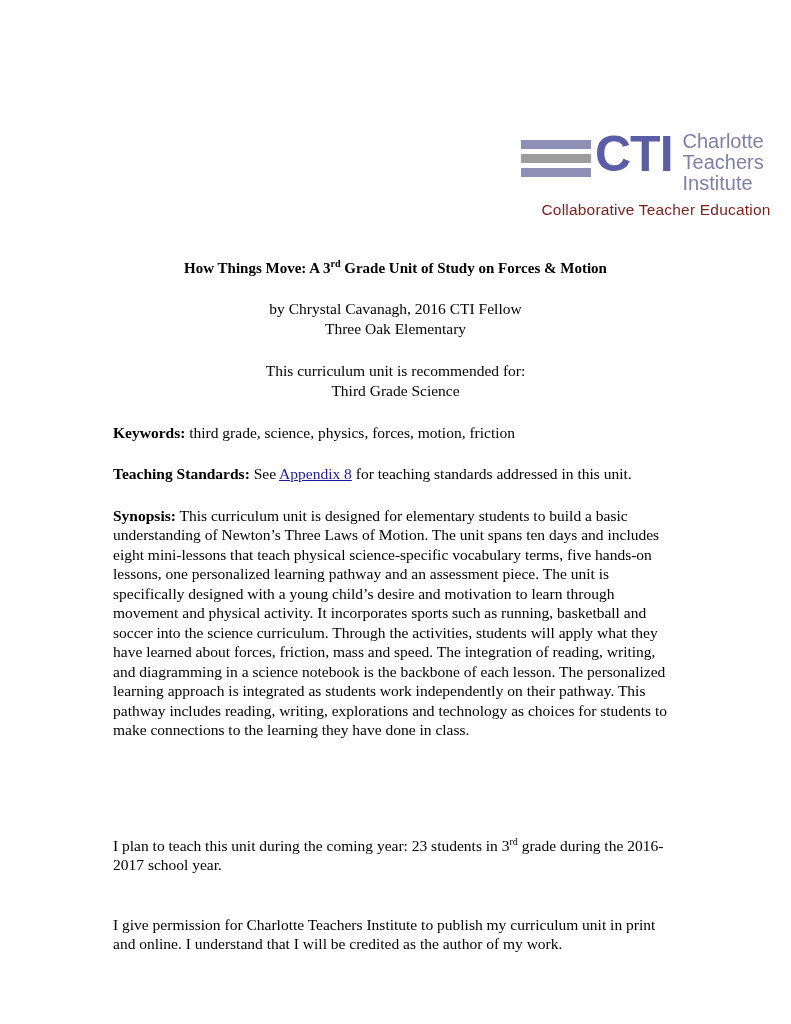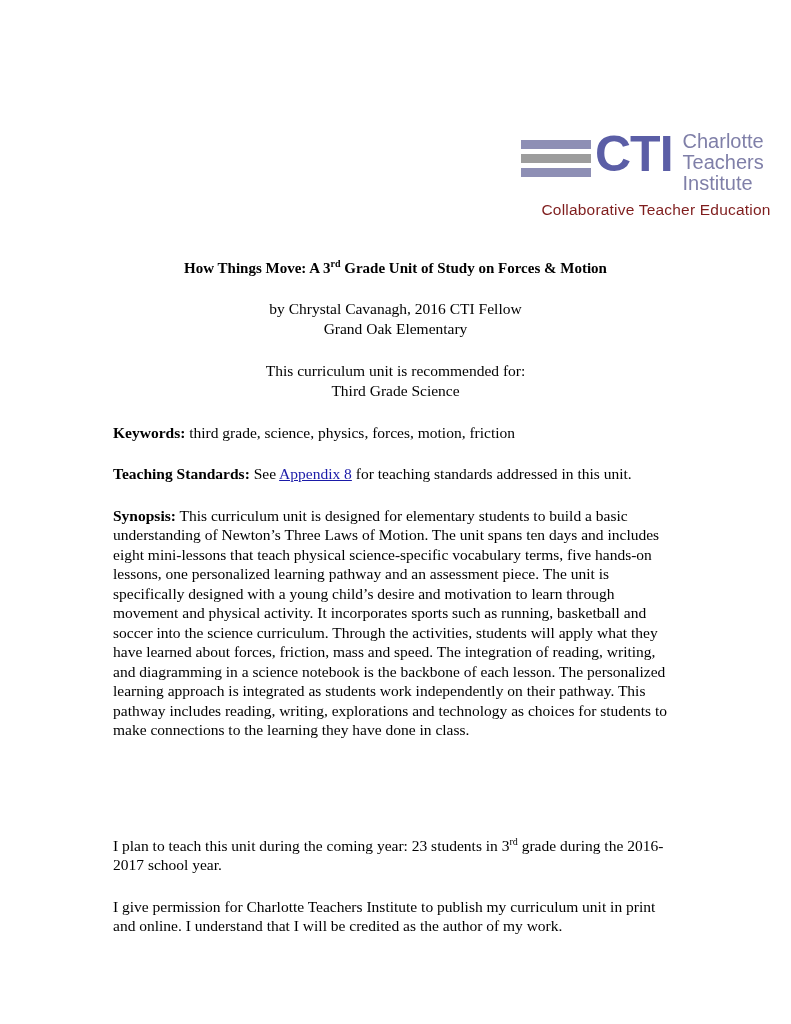--- a/index.html
+++ b/index.html
@@ -106,21 +106,21 @@
     font-size: 10px;
     vertical-align: super;
     line-height: 0;
   }
   a.appendix-link {
     color: #1a1aa8;
     text-decoration: underline;
   }
   .spacer-block { height: 96px; }
   .closing { margin-top: 0px; }
-  .closing2 { margin-top: 22px; }
+  .closing2 { margin-top: 40px; }
 </style>
 </head>
 <body>
 
 <div class="page">
 
   <div class="logo-block">
     <div>
       <div class="logo">
         <div class="logo-bars">
@@ -138,21 +138,21 @@
       <div class="logo-tagline">Collaborative Teacher Education</div>
     </div>
   </div>
 
   <div class="content">
 
     <div class="doc-title"><span>How Things Move: A 3</span><sup>rd</sup><span> Grade Unit of Study on Forces &amp; Motion</span></div>
 
     <div class="byline">
       <div>by Chrystal Cavanagh, 2016 CTI Fellow</div>
-      <div>Grand Oak Elementary</div>
+      <div>Three Oak Elementary</div>
     </div>
 
     <div class="recommend">
       <div>This curriculum unit is recommended for:</div>
       <div>Third Grade Science</div>
     </div>
 
     <div class="para"><b>Keywords:</b><span> third grade, science, physics, forces, motion, friction</span></div>
 
     <div class="para"><b>Teaching Standards:</b><span>  See </span><a class="appendix-link" href="#">Appendix 8</a><span> for teaching standards addressed in this unit.</span></div>

